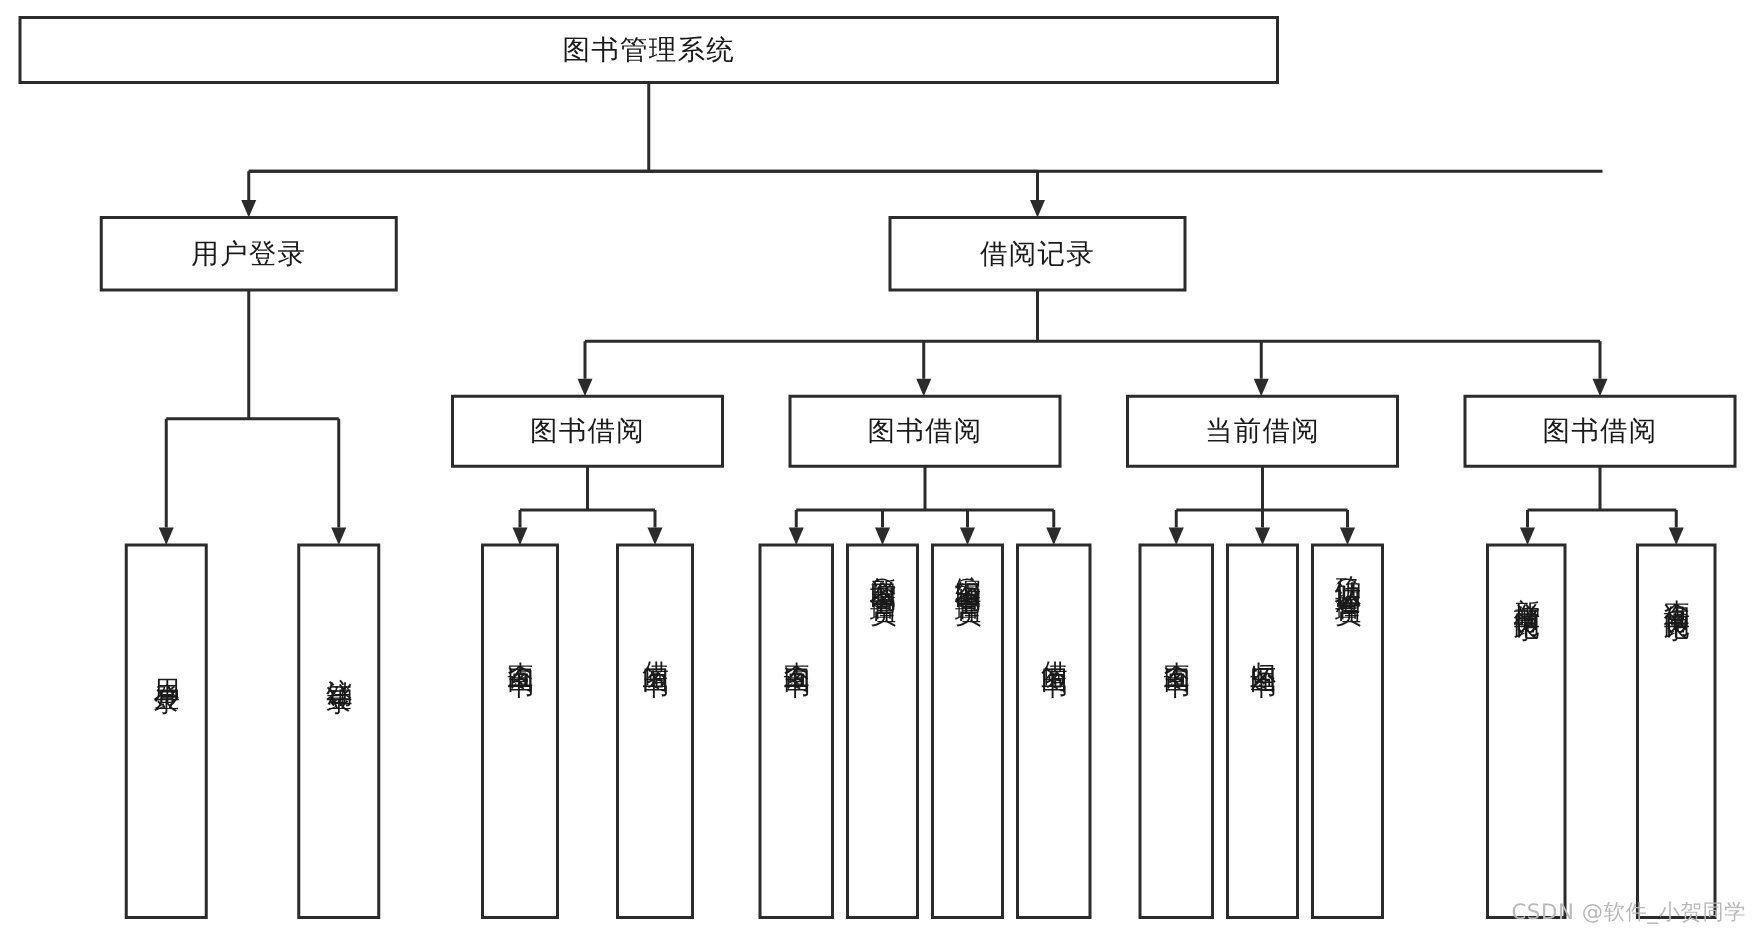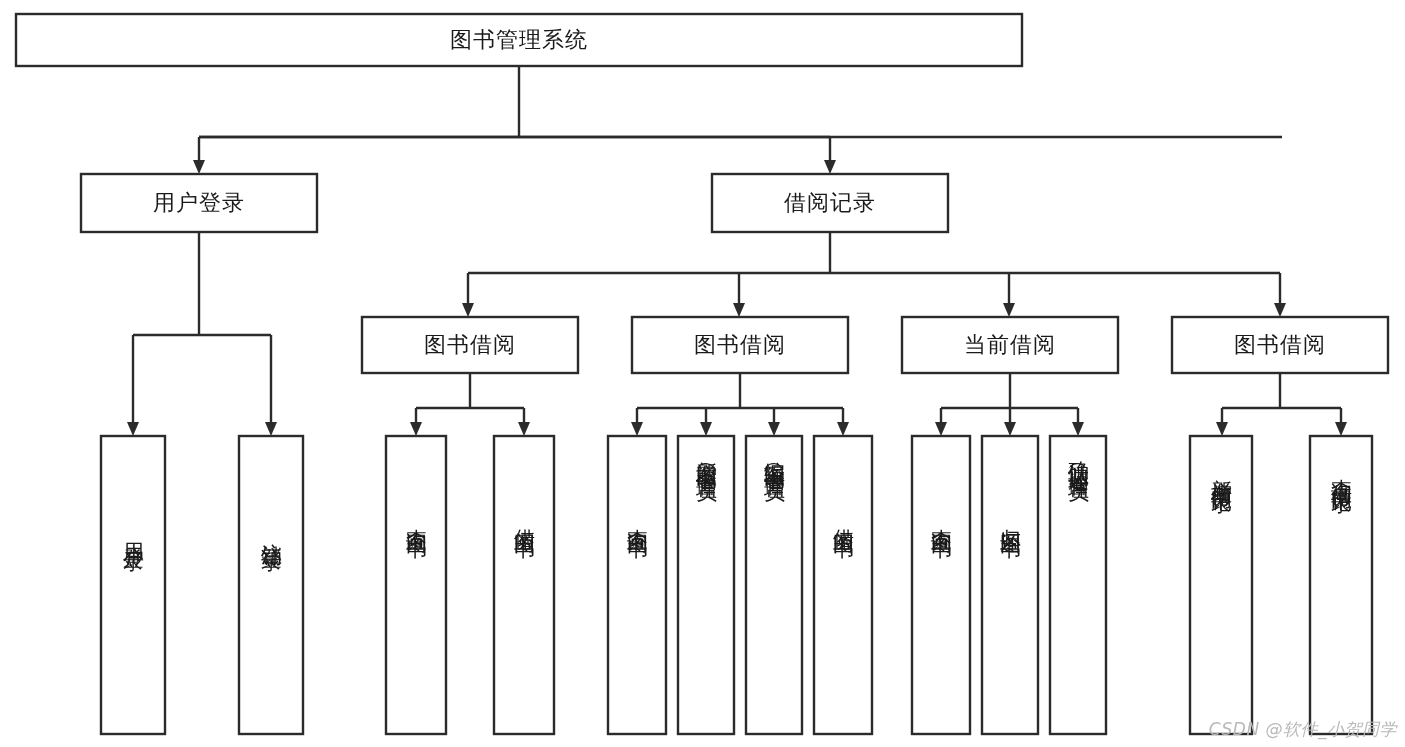--- a/index.html
+++ b/index.html
@@ -77,21 +77,20 @@
   #watermark {
     position: absolute;
     right: 8px;
     bottom: 6px;
     font-family: "DejaVu Sans", "Liberation Sans", sans-serif;
     font-size: 17px;
     color: #b9b9b9;
     letter-spacing: 0.5px;
     white-space: nowrap;
     user-select: none;
-    font-style: italic;
   }
 </style>
 </head>
 <body>
 
 <div id="diagram-root">
 
   <svg id="chart-svg" viewBox="0 0 1405 747">
     <defs>
       <marker id="arrow" viewBox="0 0 12 14" refX="6" refY="13" markerWidth="12" markerHeight="14" orient="auto-start-reverse" markerUnits="userSpaceOnUse">

